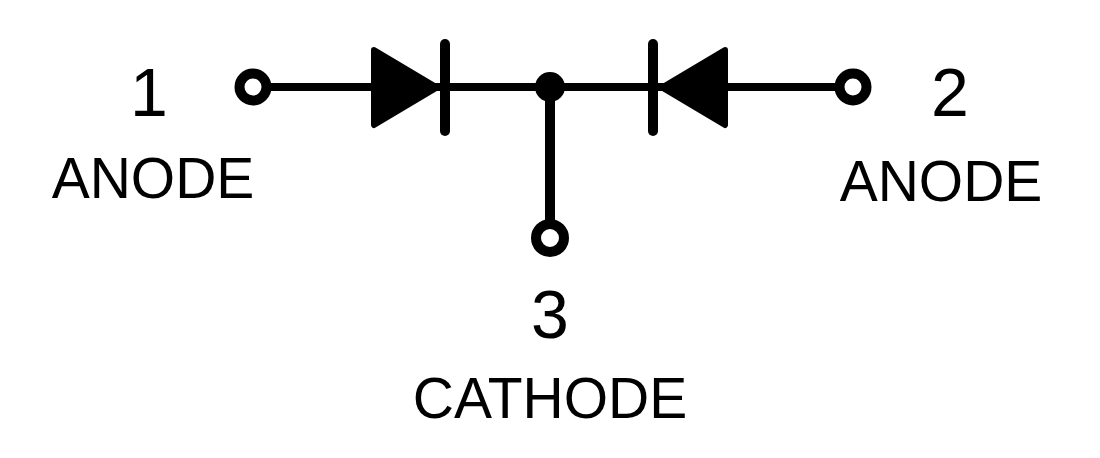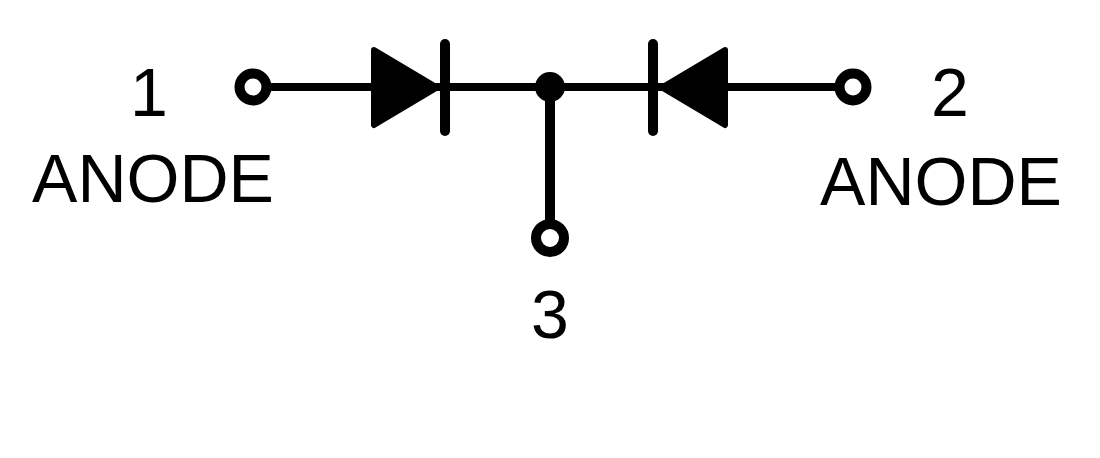--- a/index.html
+++ b/index.html
@@ -19,21 +19,21 @@
   .schematic-svg {
     position: absolute;
     left: 0;
     top: 0;
     width: 1100px;
     height: 458px;
   }
   .lbl {
     position: absolute;
     transform: translate(-50%, -50%);
-    font-size: 68px;
+    font-size: 57px;
     line-height: 1;
     white-space: nowrap;
     color: #000000;
     letter-spacing: 0px;
   }
   .lbl.num {
     font-size: 68px;
   }
   
   .pin1-num   { left: 149px; top: 92px;  }
@@ -67,14 +67,15 @@
     <circle cx="550" cy="238" r="14" fill="#ffffff" stroke="#000000" stroke-width="10"></circle>
   </svg>
 
   <div class="lbl num pin1-num">1</div>
   <div class="lbl pin1-label">ANODE</div>
 
   <div class="lbl num pin2-num">2</div>
   <div class="lbl pin2-label">ANODE</div>
 
   <div class="lbl num pin3-num">3</div>
+  <div class="lbl pin3-label">CATHODE</div>
 
 </div>
 
 </body></html>

